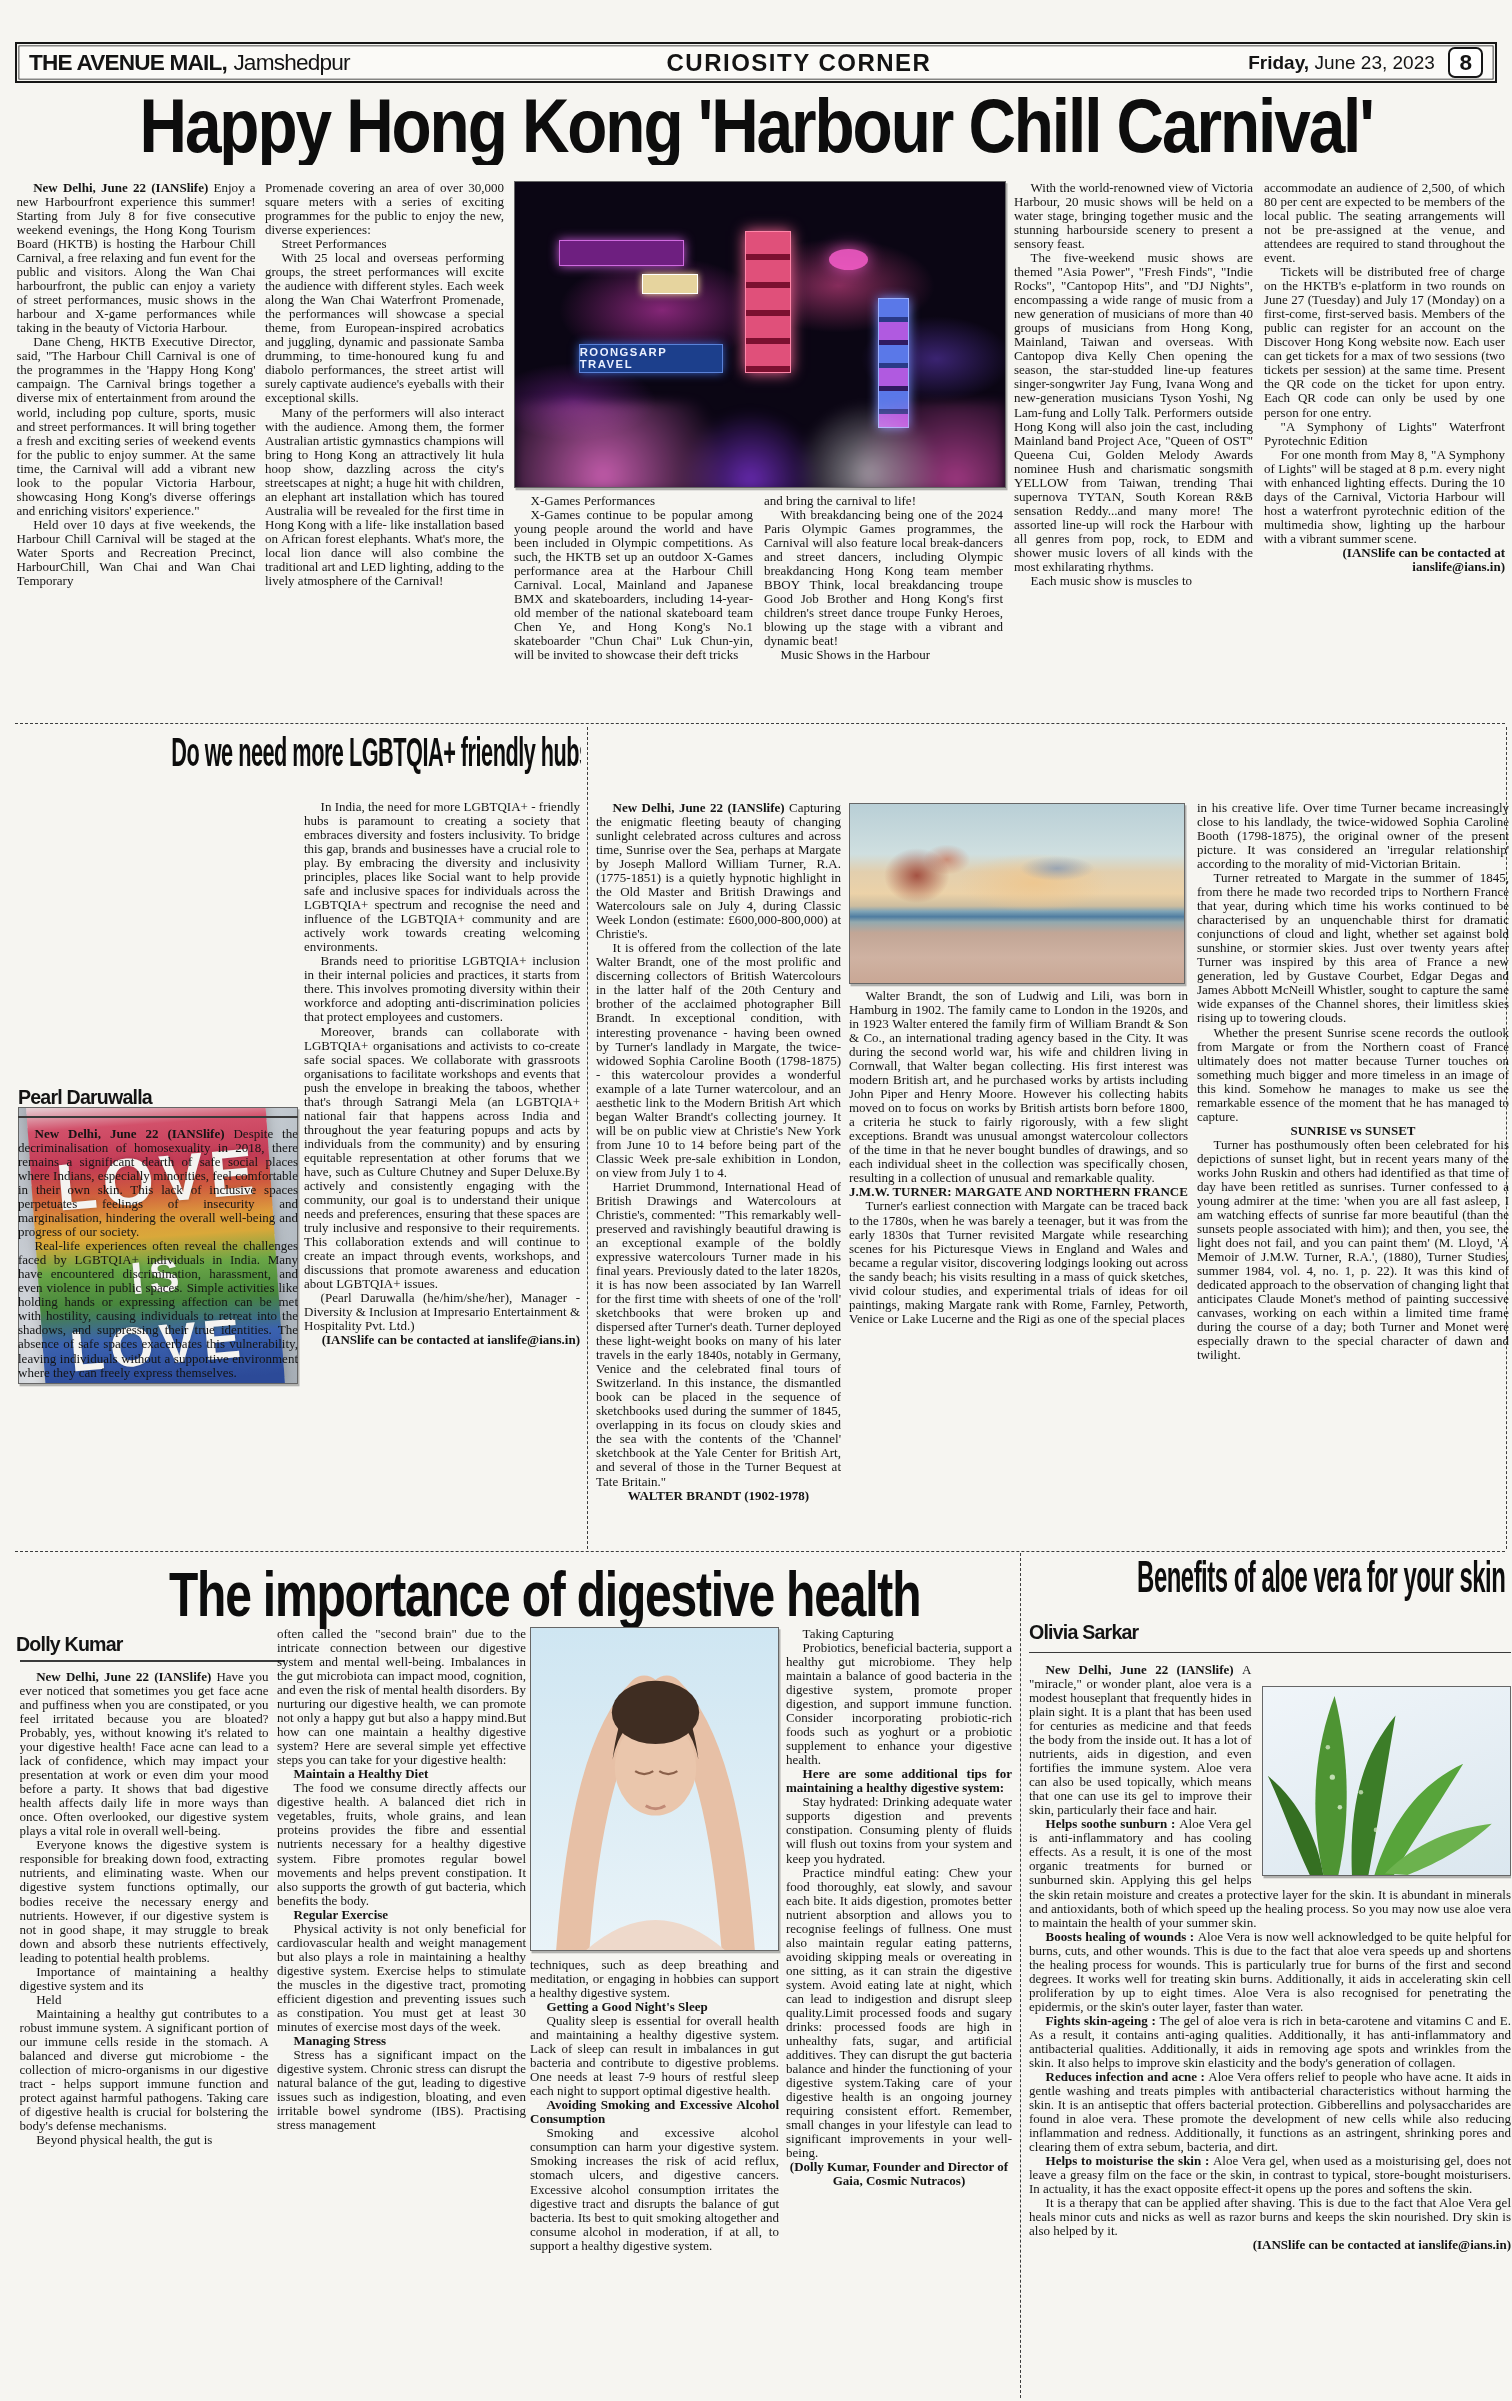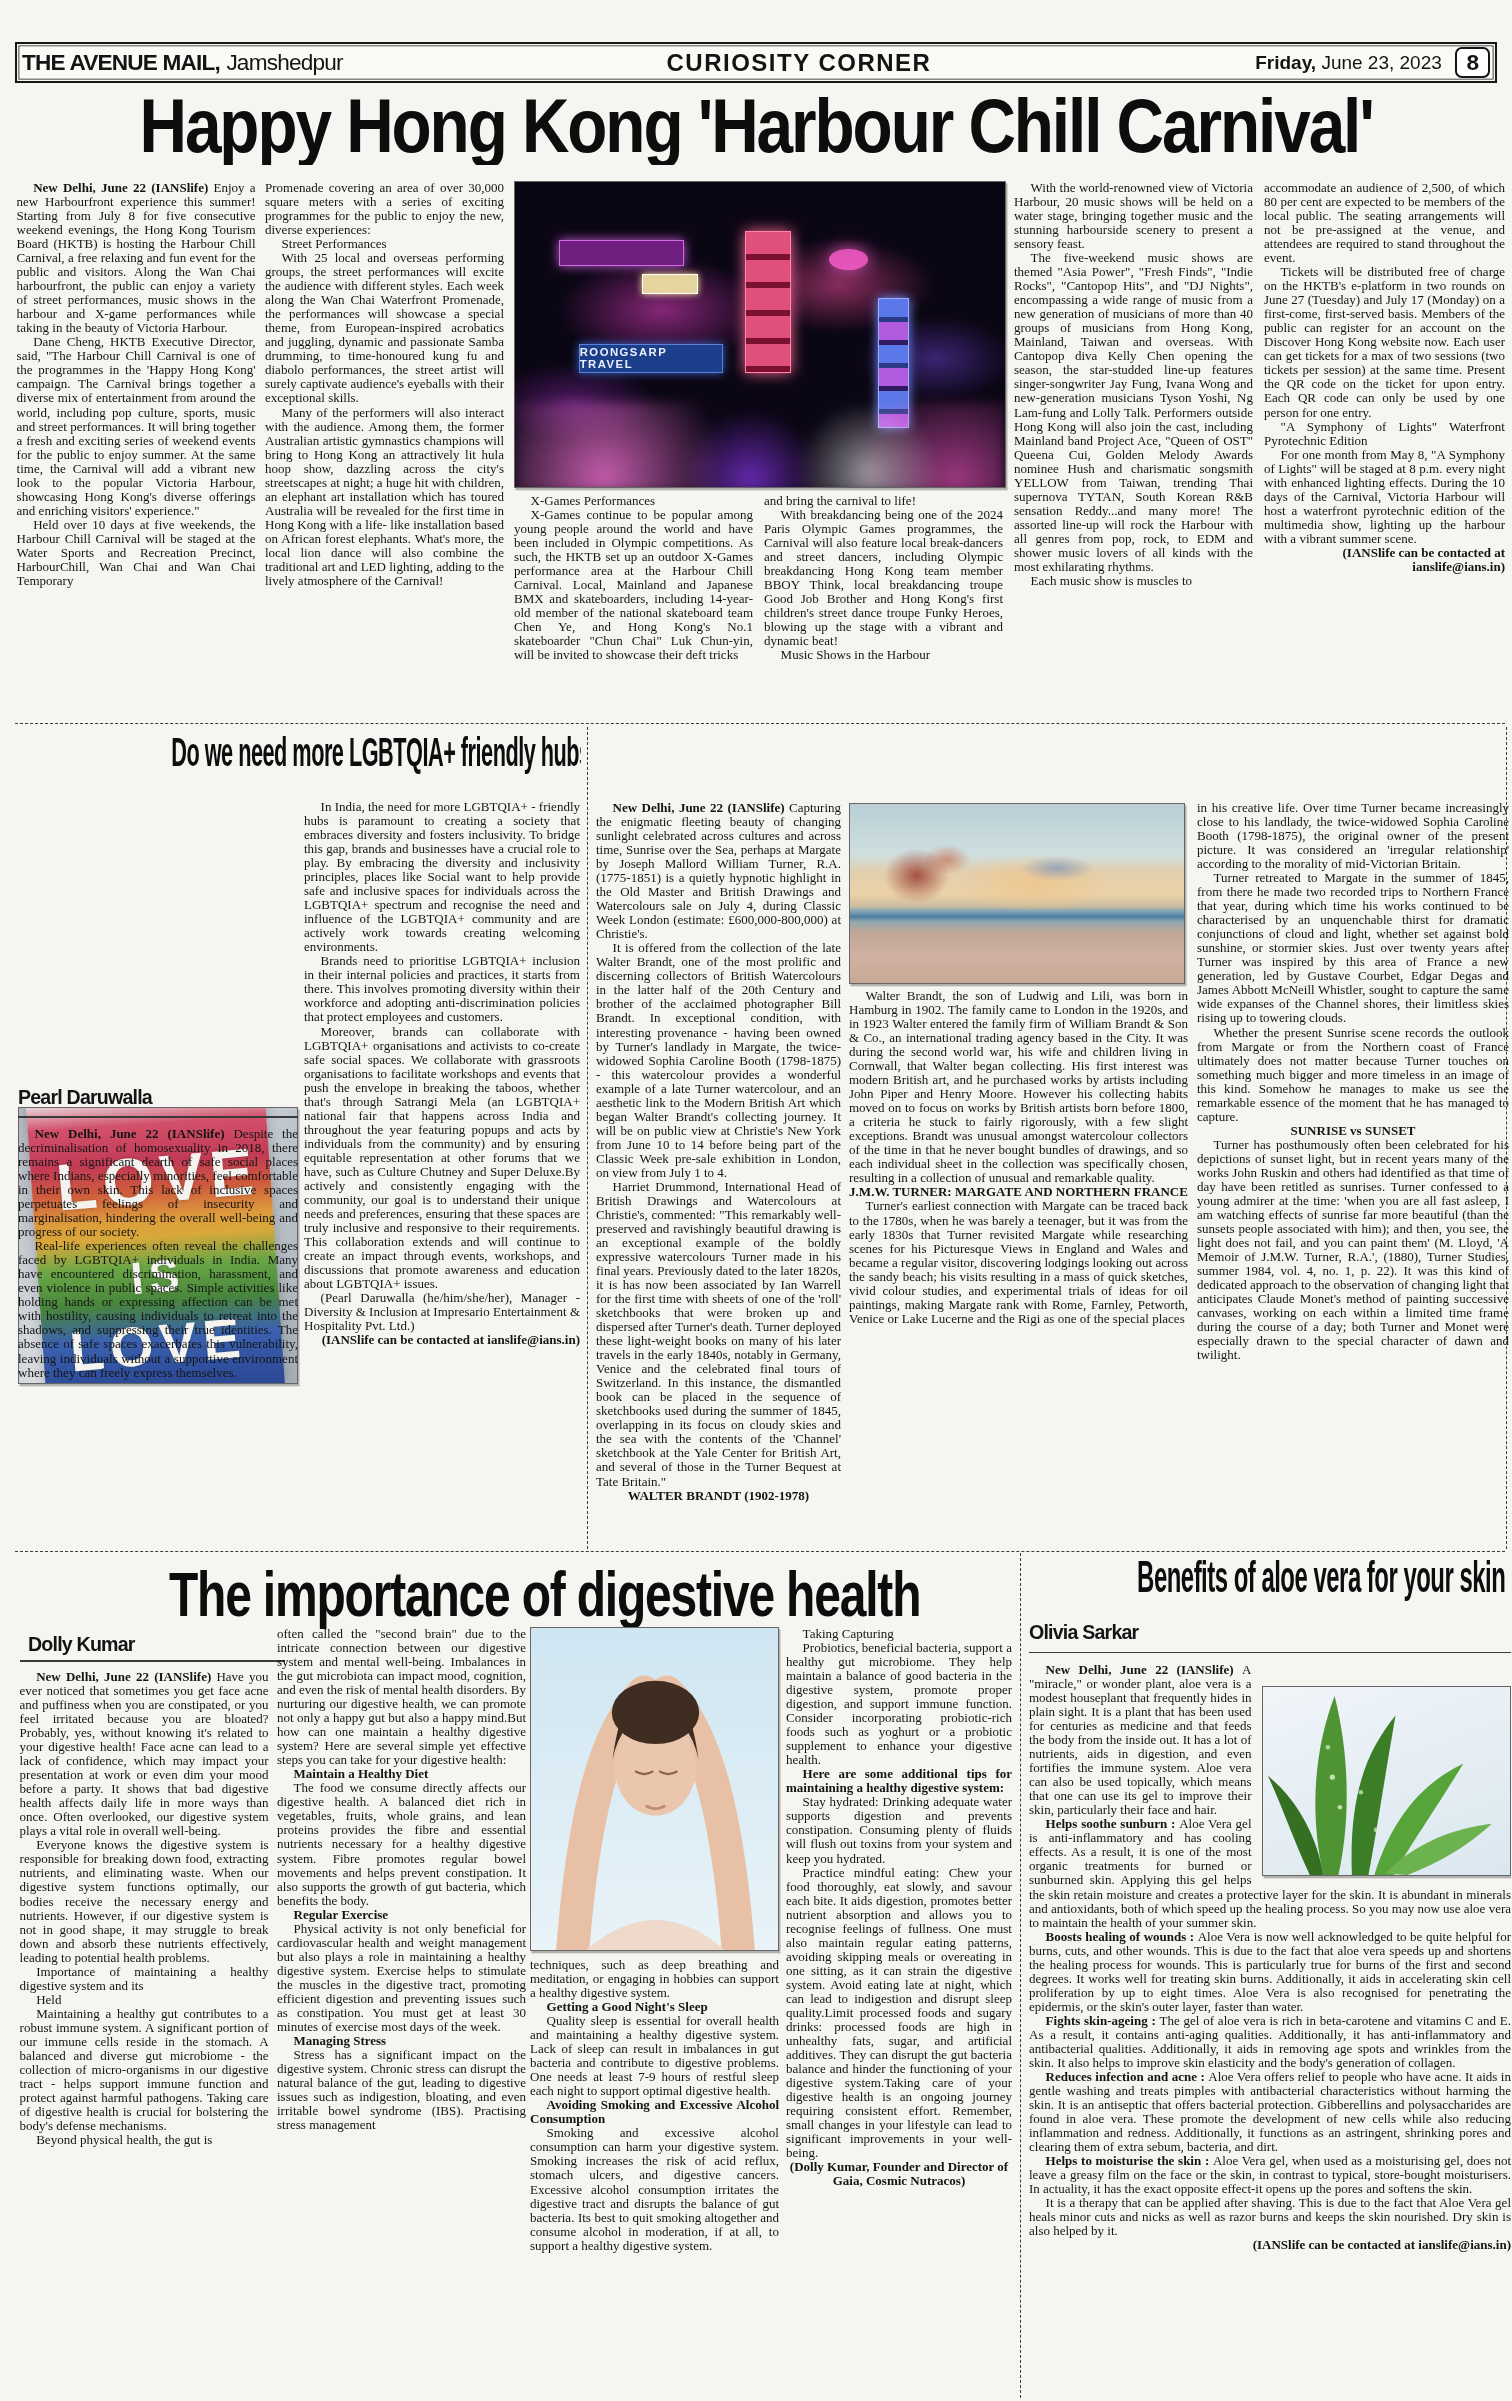--- a/index.html
+++ b/index.html
@@ -2,21 +2,21 @@
 <html style="font-size:12px"><head>
 <meta charset="utf-8">
 <style>
   html,body{margin:0;padding:0;background:#e9e8e4;}
   .page{position:relative;width:1512px;height:2401px;background:#f6f5f1;color:#141414;
         font-family:"Liberation Serif",serif;overflow:hidden;}
   .abs{position:absolute;}
   
   .masthead{display:flex;align-items:center;justify-content:space-between;
             border:2.3px solid #161616;box-shadow:inset 0 0 0 1.5px #f6f5f1, inset 0 0 0 2.3px #161616;
-            padding:0 5px;box-sizing:border-box;background:#fbfaf7;}
+            padding:0 12px;box-sizing:border-box;background:#fbfaf7;}
   .mast-left{font-family:"Liberation Sans",sans-serif;font-size:22.6px;}
   .mast-left b{letter-spacing:-0.8px;}
   .mast-left span.city{font-weight:400;letter-spacing:-0.8px;}
   .mast-center{font-family:"Liberation Sans",sans-serif;font-weight:bold;font-size:24px;letter-spacing:1.5px;}
   .mast-right{display:flex;align-items:center;gap:13.6px;font-family:"Liberation Sans",sans-serif;font-size:19px;}
   .pagenum{border:2.3px solid #161616;border-radius:6.8px;padding:0.8px 9px;font-weight:bold;font-size:22.6px;background:#fff;}
   
   .display{font-family:"Liberation Sans",sans-serif;font-weight:bold;text-align:center;overflow:hidden;white-space:nowrap;color:#0d0d0d;}
   .display>span{display:inline-block;transform-origin:center;}
   .hl-main{font-size:73px;letter-spacing:-2.3px;}
@@ -195,21 +195,21 @@
       <p>Whether the present Sunrise scene records the outlook from Margate or from the Northern coast of France ultimately does not matter because Turner touches on something much bigger and more timeless in an image of this kind. Somehow he manages to make us see the remarkable essence of the moment that he has managed to capture.</p>
       <p class="subhead">SUNRISE vs SUNSET</p>
       <p>Turner has posthumously often been celebrated for his depictions of sunset light, but in recent years many of the works John Ruskin and others had identified as that time of day have been retitled as sunrises. Turner confessed to a young admirer at the time: 'when you are all fast asleep, I am watching effects of sunrise far more beautiful (than the sunsets people associated with him); and then, you see, the light does not fail, and you can paint them' (M. Lloyd, 'A Memoir of J.M.W. Turner, R.A.', (1880), Turner Studies, summer 1984, vol. 4, no. 1, p. 22). It was this kind of dedicated approach to the observation of changing light that anticipates Claude Monet's method of painting successive canvases, working on each within a limited time frame during the course of a day; both Turner and Monet were especially drawn to the special character of dawn and twilight.</p>
     </div>
 
   <div class="abs hsep" style="left:15px;top:1551px;width:1490px;"></div>
 
   <div class="abs display hl-dg" style="left:75px;top:1560px;width:934px;height:77px;">
     <span>The importance of digestive health</span>
   </div>
-  <div class="abs byline" style="left:28px;top:1633px;width:264px;">Dolly Kumar</div>
+  <div class="abs byline" style="left:16px;top:1633px;width:264px;">Dolly Kumar</div>
   <div class="abs rule" style="left:19.6px;top:1660px;width:265px;"></div>
 
   <div class="abs colx" style="left:19.6px;top:1670px;width:249px;height:714px;">
       <p><b>New Delhi, June 22 (IANSlife) </b>Have you ever noticed that sometimes you get face acne and puffiness when you are constipated, or you feel irritated because you are bloated? Probably, yes, without knowing it's related to your digestive health! Face acne can lead to a lack of confidence, which may impact your presentation at work or even dim your mood before a party. It shows that bad digestive health affects daily life in more ways than once. Often overlooked, our digestive system plays a vital role in overall well-being.</p>
       <p>Everyone knows the digestive system is responsible for breaking down food, extracting nutrients, and eliminating waste. When our digestive system functions optimally, our bodies receive the necessary energy and nutrients. However, if our digestive system is not in good shape, it may struggle to break down and absorb these nutrients effectively, leading to potential health problems.</p>
       <p>Importance of maintaining a healthy digestive system and its</p>
       <p>Held</p>
       <p>Maintaining a healthy gut contributes to a robust immune system. A significant portion of our immune cells reside in the stomach. A balanced and diverse gut microbiome - the collection of micro-organisms in our digestive tract - helps support immune function and protect against harmful pathogens. Taking care of digestive health is crucial for bolstering the body's defense mechanisms.</p>
       <p>Beyond physical health, the gut is</p>
     </div>

